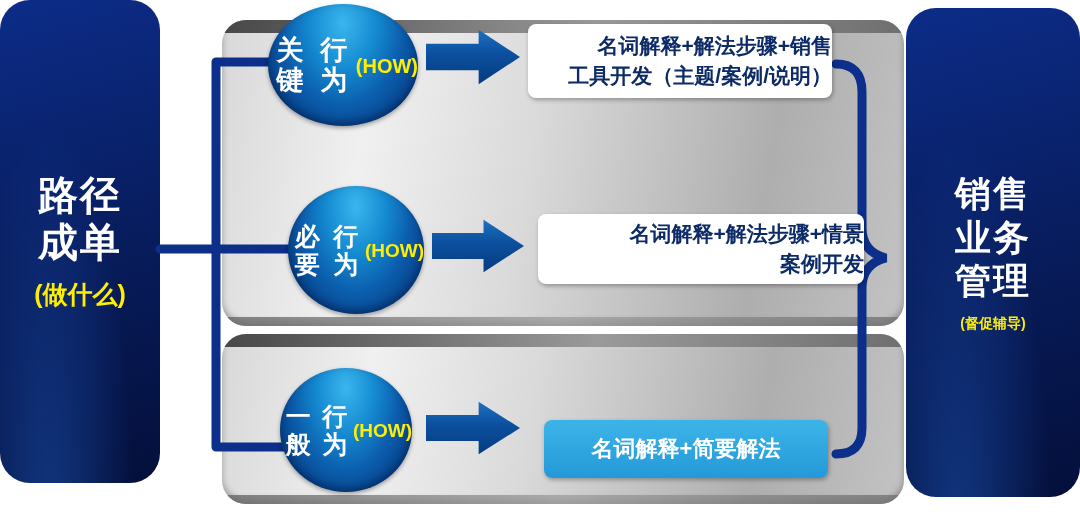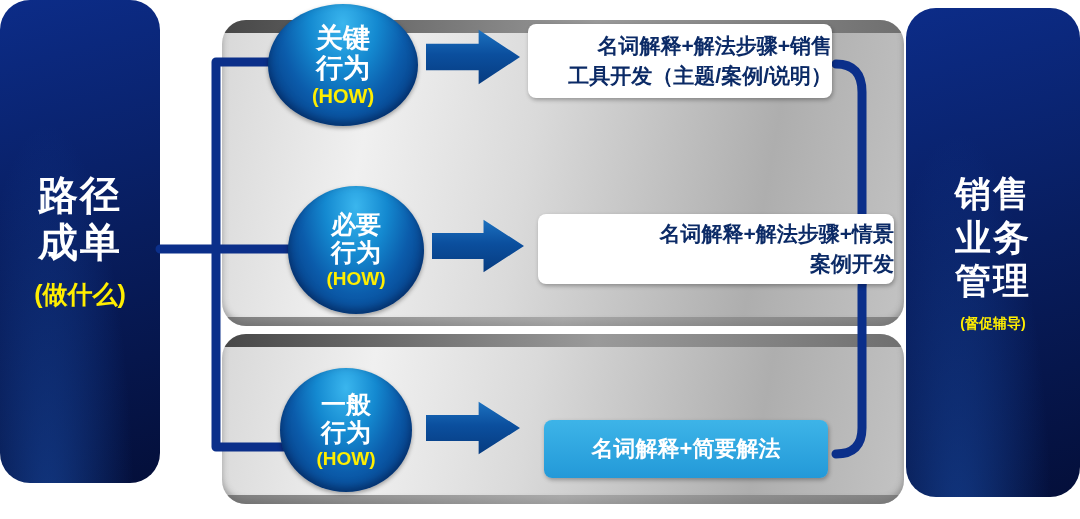--- a/index.html
+++ b/index.html
@@ -39,22 +39,22 @@
     background:linear-gradient(90deg,#5f5f5f 0%,#9e9e9e 50%,#6e6e6e 100%);
     opacity:.75;border-radius:0 0 24px 24px;
   }
   .metal-top{left:222px;top:20px;width:682px;height:306px;}
   .metal-bottom{left:222px;top:334px;width:682px;height:170px;}
   
   .connector-svg{position:absolute;left:0;top:0;z-index:2;pointer-events:none;}
   
   .circle{
     position:absolute;z-index:3;border-radius:50%;
-    display:flex;flex-direction:column;align-items:center;justify-content:center;
-    color:#ffffff;line-height:1.12;
+    display:flex;flex-direction:row;align-items:center;justify-content:center;
+    color:#ffffff;text-align:center;line-height:1.12;
     background:radial-gradient(ellipse at 50% 16%,#3ab6ee 0%,#1489d0 32%,#0b5cab 58%,#063e86 84%,#032c64 100%);
     box-shadow:0 2px 4px rgba(0,0,0,.35), inset 0 -4px 8px rgba(0,20,60,.5);
   }
   .c1{left:268px;top:4px;width:150px;height:122px;font-size:27px;}
   .c2{left:288px;top:186px;width:136px;height:128px;font-size:25px;}
   .c3{left:280px;top:368px;width:132px;height:124px;font-size:25px;}
   .how{color:#ffee00;margin-top:2px;}
   .c1 .how{font-size:20px;}
   .c2 .how,.c3 .how{font-size:19px;}
   
@@ -72,21 +72,21 @@
     display:flex;flex-direction:column;align-items:center;justify-content:center;
     text-align:center;line-height:1.42;
     box-shadow:1px 2px 4px rgba(0,0,0,.3);
   }
   .rbox.white{background:#ffffff;color:#0b2a66;align-items:flex-end;}
   .rbox.cyan{
     background:linear-gradient(180deg,#3db4e8 0%,#2399d8 100%);
     color:#ffffff;
   }
   .b1{left:528px;top:24px;width:304px;height:74px;font-size:21px;}
-  .b2{left:538px;top:214px;width:356px;height:70px;font-size:21px;}
+  .b2{left:538px;top:214px;width:326px;height:70px;font-size:21px;}
   .b3{left:544px;top:420px;width:284px;height:58px;font-size:22px;}
 </style>
 </head>
 <body>
 
 <div class="stage">
 
   <div class="metal metal-top"></div>
   <div class="metal metal-bottom"></div>
 

